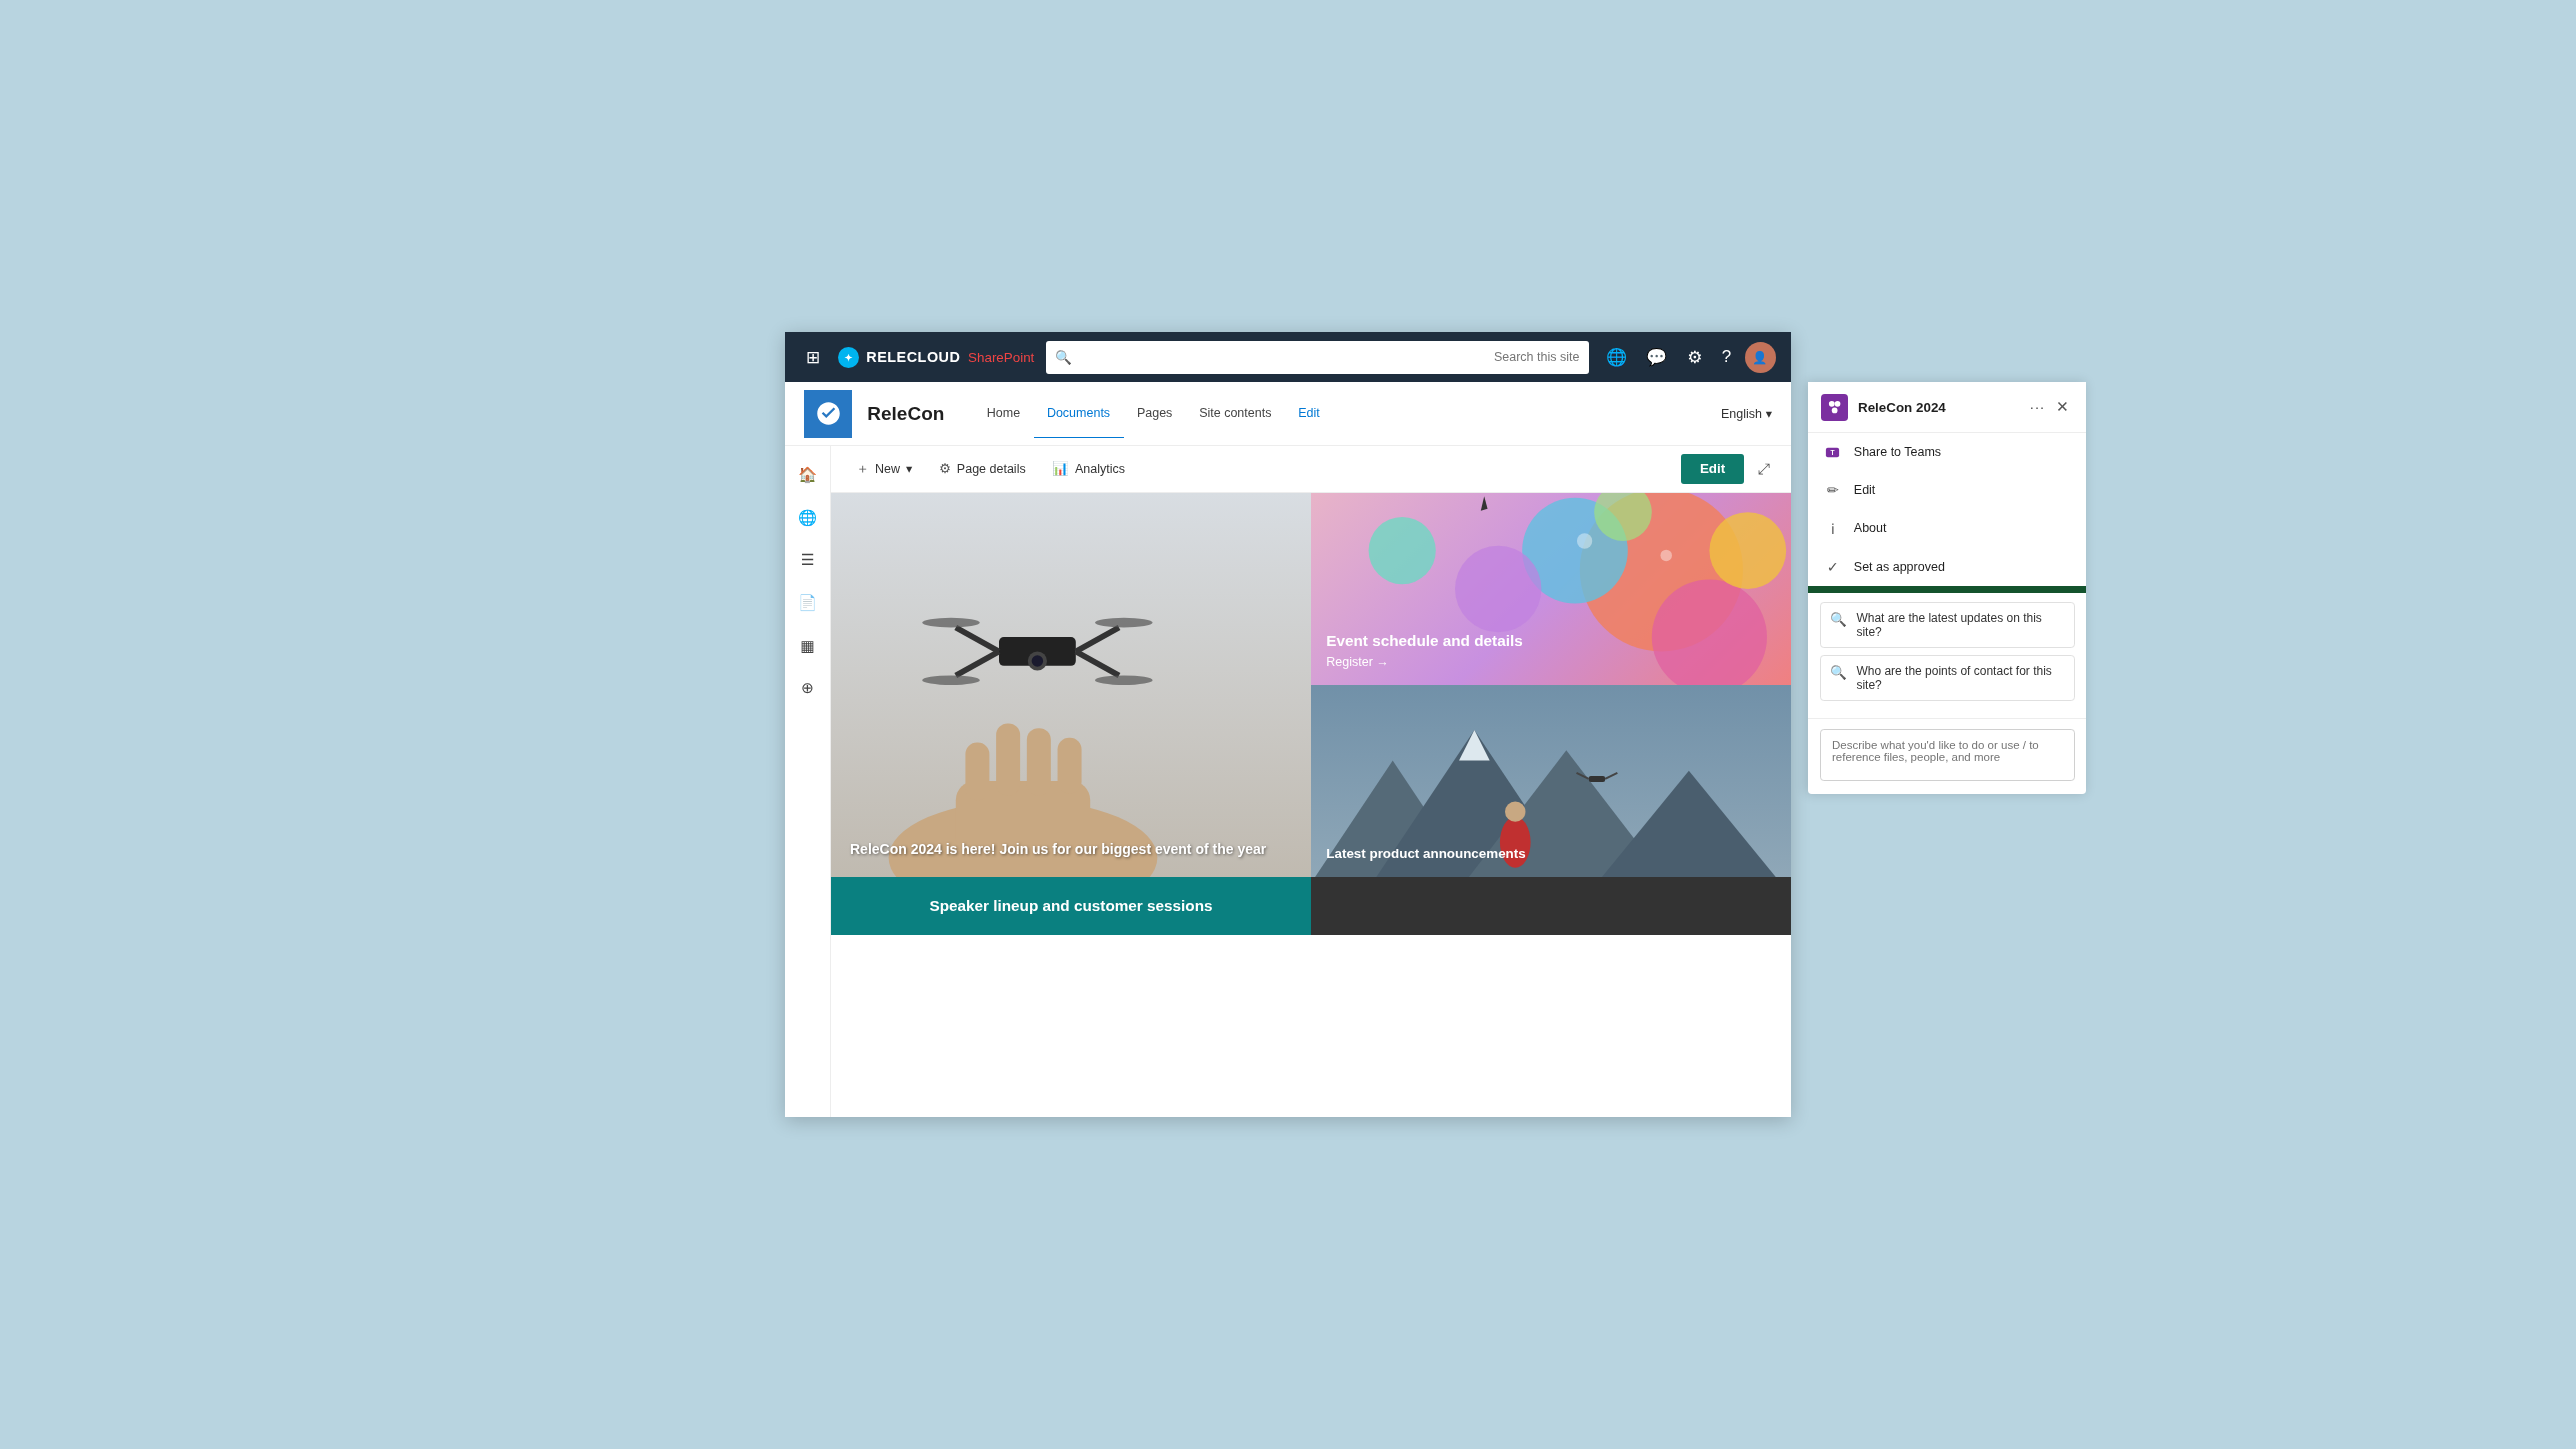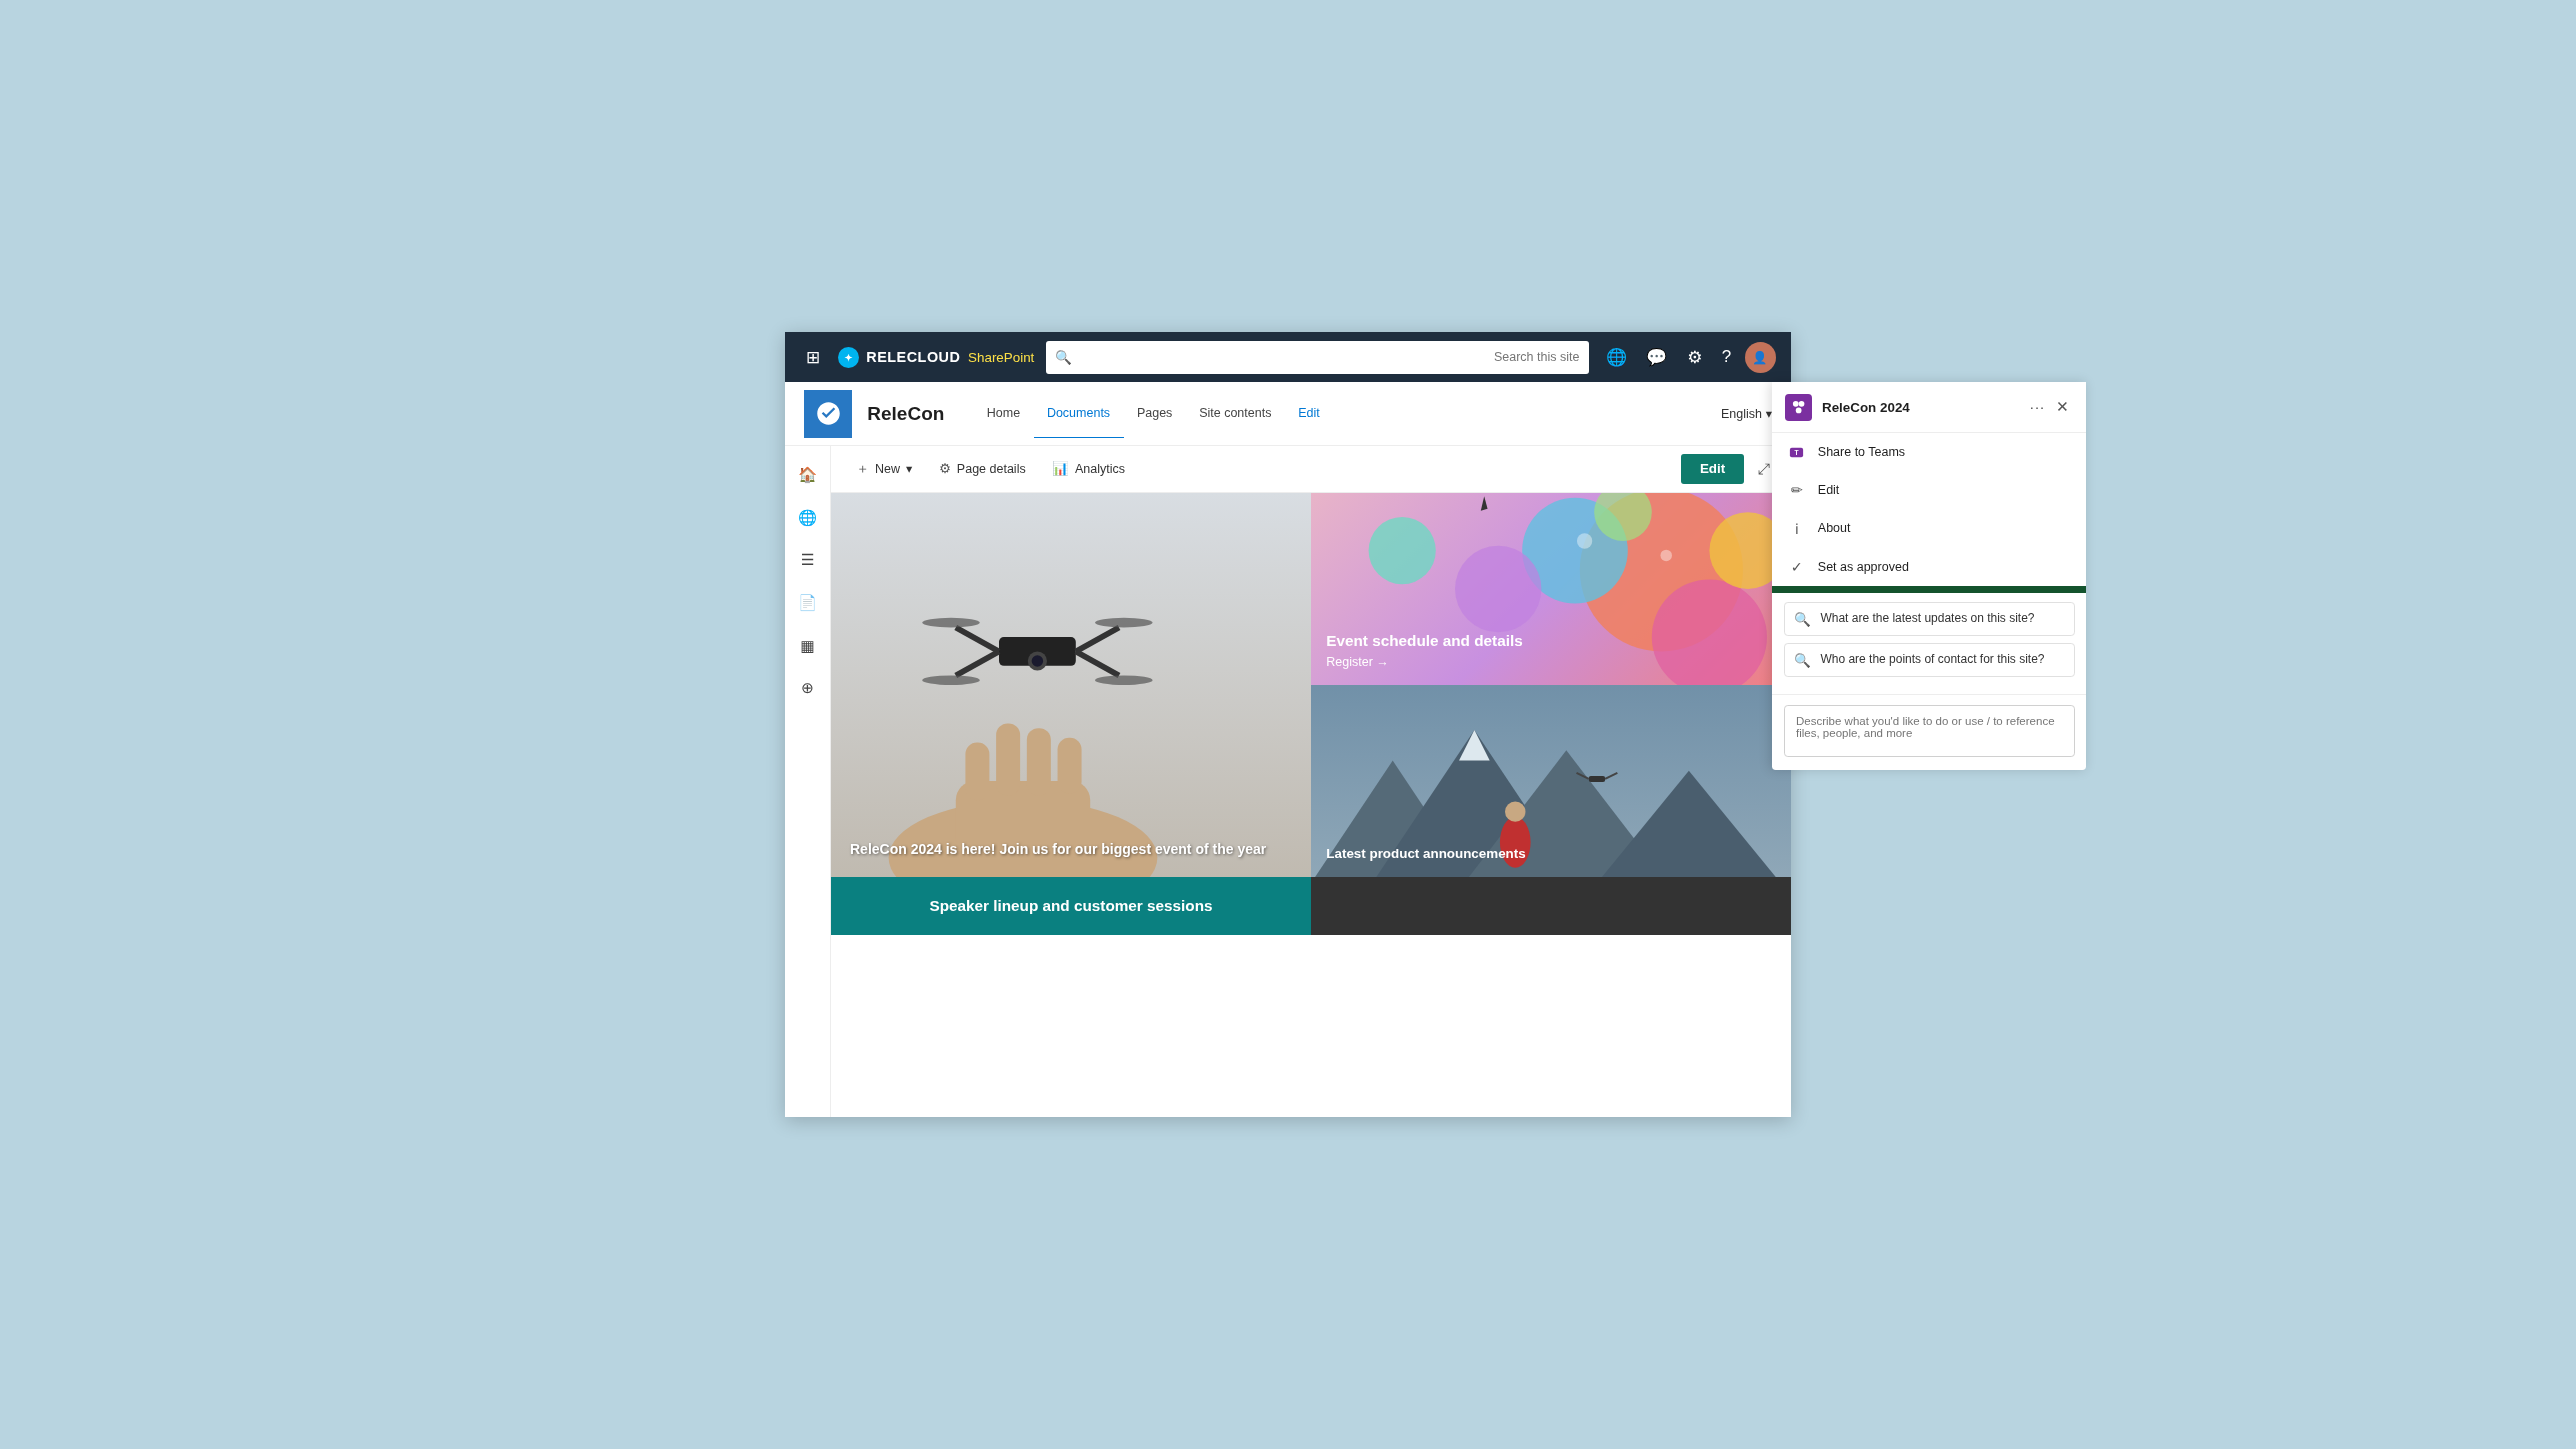--- a/index.html
+++ b/index.html
@@ -45,21 +45,21 @@
       font-weight: 600;
     }
     .brand-name {
       font-size: 14.4px;
       font-weight: 700;
       color: #fff;
       letter-spacing: 0.5px;
     }
     .sharepoint-label {
       font-size: 13.4px;
-      color: #fde047;
+      color: #ef4444;
       font-weight: 400;
     }
     .search-bar {
       flex: 1;
       max-width: 575px;
       margin: 0 auto;
       background: #fff;
       border-radius: 2.9px;
       display: flex;
       align-items: center;
@@ -631,21 +631,21 @@
         <div class="hero-bottom-right">
           <div class="hero-bottom-right-text">
             <h3>Speaker lineup and customer sessions</h3>
           </div>
         </div>
       </div>
 
     </div>
   </div>
 
-  <div class="panel-overlay" style="top: 50px; right: -295px; width: 314px;">
+  <div class="panel-overlay" style="top: 50px; right: -295px; width: 278px;">
 
     <div class="panel-header">
       <div class="panel-copilot-icon">
         <svg width="15.3" height="15.3" viewBox="0 0 16 16" fill="white">
           <circle cx="5" cy="5" r="3"></circle>
           <circle cx="11" cy="5" r="3"></circle>
           <circle cx="8" cy="12" r="3"></circle>
         </svg>
       </div>
       <span class="panel-title">ReleCon 2024</span>

